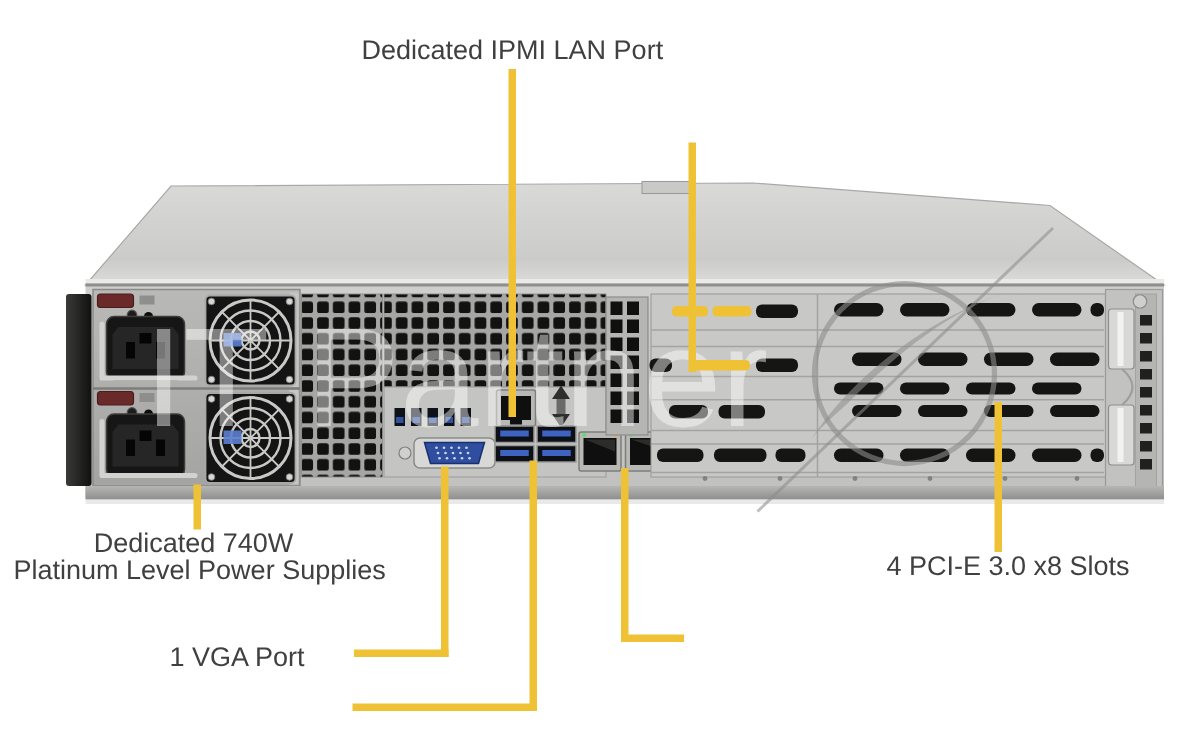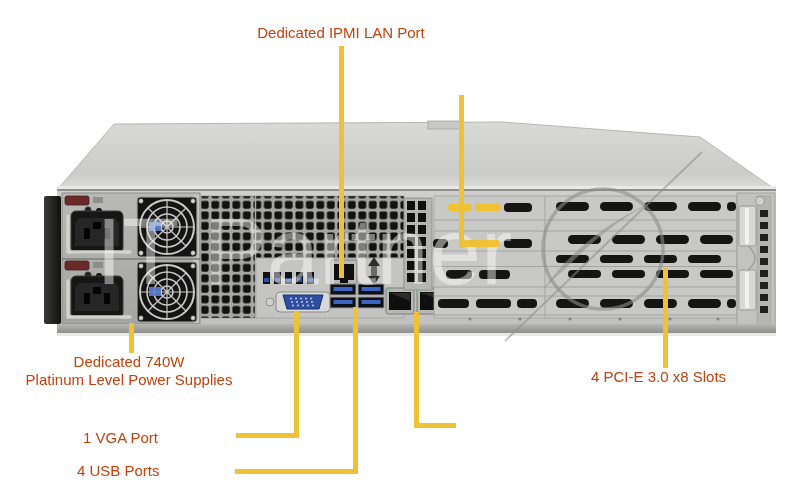--- a/index.html
+++ b/index.html
@@ -1,21 +1,21 @@
 <!DOCTYPE html>
 <html><head>
 <meta charset="utf-8">
 <style>
   html,body{margin:0;padding:0;background:#ffffff;}
   #stage{position:relative;width:800px;height:500px;background:#ffffff;overflow:hidden;
          font-family:"Liberation Sans",sans-serif;}
   #chassis-svg{position:absolute;left:0;top:0;}
-  .callout-label{position:absolute;color:#c2410c;font-size:15px;line-height:18px;white-space:nowrap;}
+  .callout-label{position:absolute;color:#404040;font-size:18px;line-height:18px;white-space:nowrap;}
   .center{text-align:center;}
-  .right{text-align:left;}
+  .right{text-align:center;}
 </style>
 </head>
 <body>
 
 <div id="stage">
 
 <svg id="chassis-svg" width="800" height="500" viewBox="0 0 800 500">
   <defs>
     <linearGradient id="lidGrad" x1="0" y1="0" x2="0" y2="1">
       <stop offset="0" stop-color="#d9d9d7"></stop>
@@ -325,18 +325,17 @@
 <div class="callout-label center" style="left:241px;top:24px;width:200px;">Dedicated IPMI LAN Port</div>
 
 
 <div class="callout-label center" style="left:9px;top:353px;width:240px;">
   <div>Dedicated 740W</div>
   <div>Platinum Level Power Supplies</div>
 </div>
 
 <div class="callout-label right" style="left:83px;top:429px;width:150px;">1 VGA Port</div>
 
-<div class="callout-label right" style="left:77px;top:462px;width:150px;">4 USB Ports</div>
 
 
 <div class="callout-label" style="left:591px;top:368px;">4 PCI-E 3.0 x8 Slots</div>
 
 </div>
 
 </body></html>

